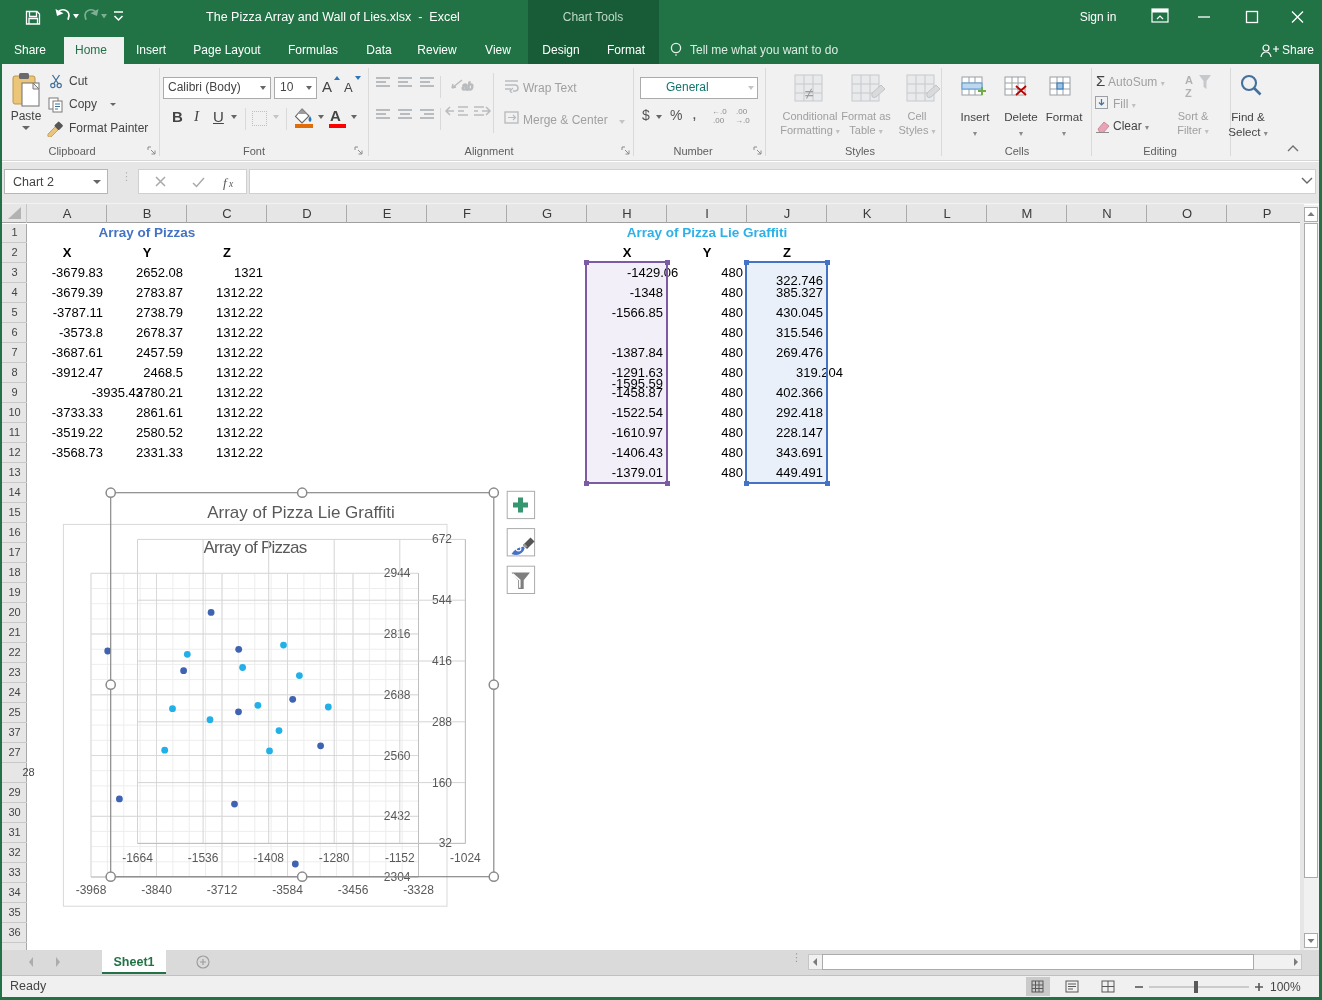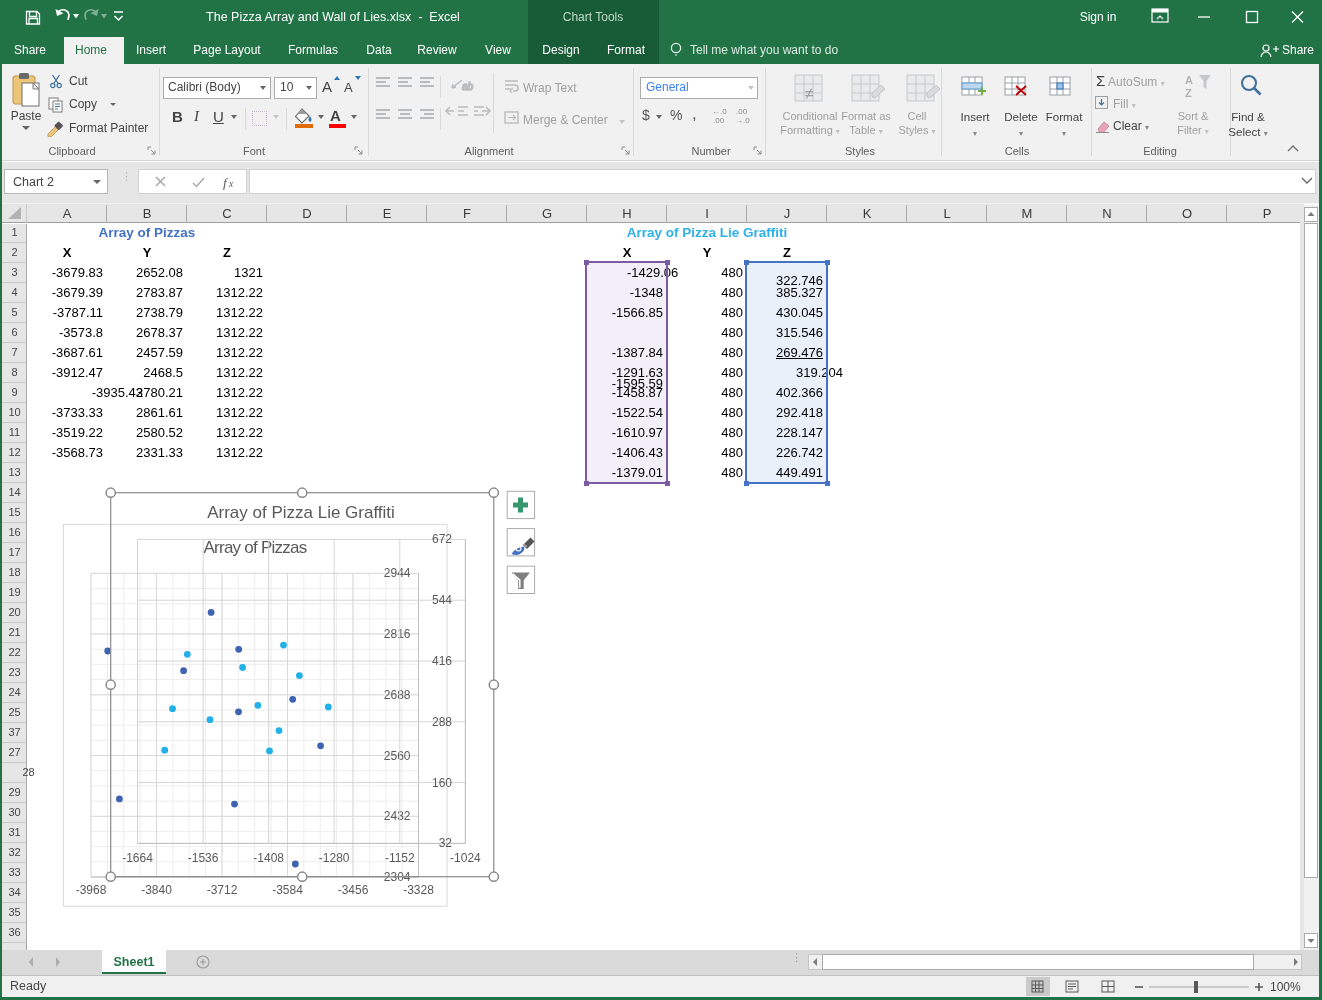--- a/index.html
+++ b/index.html
@@ -115,21 +115,21 @@
 <div class="gdiv" style="left:368px;"></div>
 <div class="gdiv" style="left:633px;"></div>
 <div class="gdiv" style="left:765px;"></div>
 <div class="gdiv" style="left:941px;"></div>
 <div class="gdiv" style="left:1091px;"></div>
 <div class="gdiv" style="left:1230px;"></div>
 
 <div class="gl" style="left:72px;">Clipboard</div>
 <div class="gl" style="left:254px;">Font</div>
 <div class="gl" style="left:489px;">Alignment</div>
-<div class="gl" style="left:711px;">Number</div>
+<div class="gl" style="left:693px;">Number</div>
 <div class="gl" style="left:860px;">Styles</div>
 <div class="gl" style="left:1017px;">Cells</div>
 <div class="gl" style="left:1160px;">Editing</div>
 
 <svg class="abs" width="10" height="10" style="left:147px;top:146px">
     <path d="M1 1 v3 M1 1 h3 M4 4 l4 4 M8 4.5 v3.5 h-3.5" stroke="#8c8c8c" fill="none" stroke-width="1"></path>
   </svg>
 <svg class="abs" width="10" height="10" style="left:354px;top:146px">
     <path d="M1 1 v3 M1 1 h3 M4 4 l4 4 M8 4.5 v3.5 h-3.5" stroke="#8c8c8c" fill="none" stroke-width="1"></path>
   </svg>
@@ -221,21 +221,21 @@
 </svg>
 <div class="ribgray" style="left:523px;top:81px;">Wrap Text</div>
 <svg class="abs" width="16" height="14" style="left:504px;top:111px">
   <rect x="1" y="1" width="13" height="11" fill="none" stroke="#b9bcbf" stroke-width="1.4"></rect>
   <path d="M4 6.5 h7 M9 4 l2.5 2.5 L9 9" stroke="#b9bcbf" stroke-width="1.1" fill="none"></path>
 </svg>
 <div class="ribgray" style="left:523px;top:113px;">Merge &amp; Center</div>
 <div class="abs" style="left:619px;top:120px;width:0;height:0;border-left:3.5px solid transparent;border-right:3.5px solid transparent;border-top:4px solid #c5c5c5;"></div>
 
 <div class="abs" style="left:640px;top:77px;width:118px;height:22px;background:#fff;border:1px solid #ababab;"></div>
-<div class="ribgray" style="left:646px;top:80px;color:#3b82f6;">General</div>
+<div class="ribgray" style="left:666px;top:80px;color:#0f766e;">General</div>
 <div class="abs" style="left:748px;top:86px;width:0;height:0;border-left:3.5px solid transparent;border-right:3.5px solid transparent;border-top:4px solid #c5c5c5;"></div>
 <div class="abs" style="left:642px;top:107px;font-size:14px;color:#555;">$</div>
 <div class="abs" style="left:656px;top:115px;width:0;height:0;border-left:3.5px solid transparent;border-right:3.5px solid transparent;border-top:4px solid #666;"></div>
 <div class="abs" style="left:670px;top:107px;font-size:14px;color:#555;">%</div>
 <div class="abs" style="left:692px;top:104px;font-size:17px;color:#555;">,</div>
 <svg class="abs" width="46" height="24" style="left:712px;top:106px">
   <g fill="#8b8b8b" font-size="8" font-family="Liberation Sans">
     <text x="0" y="8">←.0</text>
       <text x="1" y="17">.00</text>
     <text x="24" y="8">.00</text>
@@ -481,36 +481,36 @@
 <div class="cellR" style="left:667px;top:283px;">480</div>
 <div class="cellR" style="left:747px;top:283px;">385.327</div>
 <div class="cellR" style="left:587px;top:303px;">-1566.85</div>
 <div class="cellR" style="left:667px;top:303px;">480</div>
 <div class="cellR" style="left:747px;top:303px;">430.045</div>
 <div class="cellR" style="left:587px;top:339px;margin-top:35px;">-1595.59</div>
 <div class="cellR" style="left:667px;top:323px;">480</div>
 <div class="cellR" style="left:747px;top:323px;">315.546</div>
 <div class="cellR" style="left:587px;top:343px;">-1387.84</div>
 <div class="cellR" style="left:667px;top:343px;">480</div>
-<div class="cellR" style="left:747px;top:343px;text-decoration:underline;">269.476</div>
+<div class="cellR" style="left:747px;top:343px;">269.476</div>
 <div class="cellR" style="left:587px;top:363px;">-1291.63</div>
 <div class="cellR" style="left:667px;top:363px;">480</div>
 <div class="cellR" style="left:767px;top:363px;">319.204</div>
 <div class="cellR" style="left:587px;top:383px;">-1458.87</div>
 <div class="cellR" style="left:667px;top:383px;">480</div>
 <div class="cellR" style="left:747px;top:383px;">402.366</div>
 <div class="cellR" style="left:587px;top:403px;">-1522.54</div>
 <div class="cellR" style="left:667px;top:403px;">480</div>
 <div class="cellR" style="left:747px;top:403px;">292.418</div>
 <div class="cellR" style="left:587px;top:423px;">-1610.97</div>
 <div class="cellR" style="left:667px;top:423px;">480</div>
 <div class="cellR" style="left:747px;top:423px;">228.147</div>
 <div class="cellR" style="left:587px;top:443px;">-1406.43</div>
 <div class="cellR" style="left:667px;top:443px;">480</div>
-<div class="cellR" style="left:747px;top:443px;">226.742</div>
+<div class="cellR" style="left:747px;top:443px;">343.691</div>
 <div class="cellR" style="left:587px;top:463px;">-1379.01</div>
 <div class="cellR" style="left:667px;top:463px;">480</div>
 <div class="cellR" style="left:747px;top:463px;">449.491</div>
 
 <div class="abs" style="left:585px;top:261px;width:83px;height:223px;border:2px solid #7c5ba5;"></div>
 <div class="abs" style="left:745px;top:261px;width:83px;height:223px;border:2px solid #4472c4;"></div>
 <div class="abs" style="left:584px;top:260px;width:5px;height:5px;background:#7c5ba5;"></div>
 <div class="abs" style="left:665px;top:260px;width:5px;height:5px;background:#7c5ba5;"></div>
 <div class="abs" style="left:584px;top:481px;width:5px;height:5px;background:#7c5ba5;"></div>
 <div class="abs" style="left:665px;top:481px;width:5px;height:5px;background:#7c5ba5;"></div>

